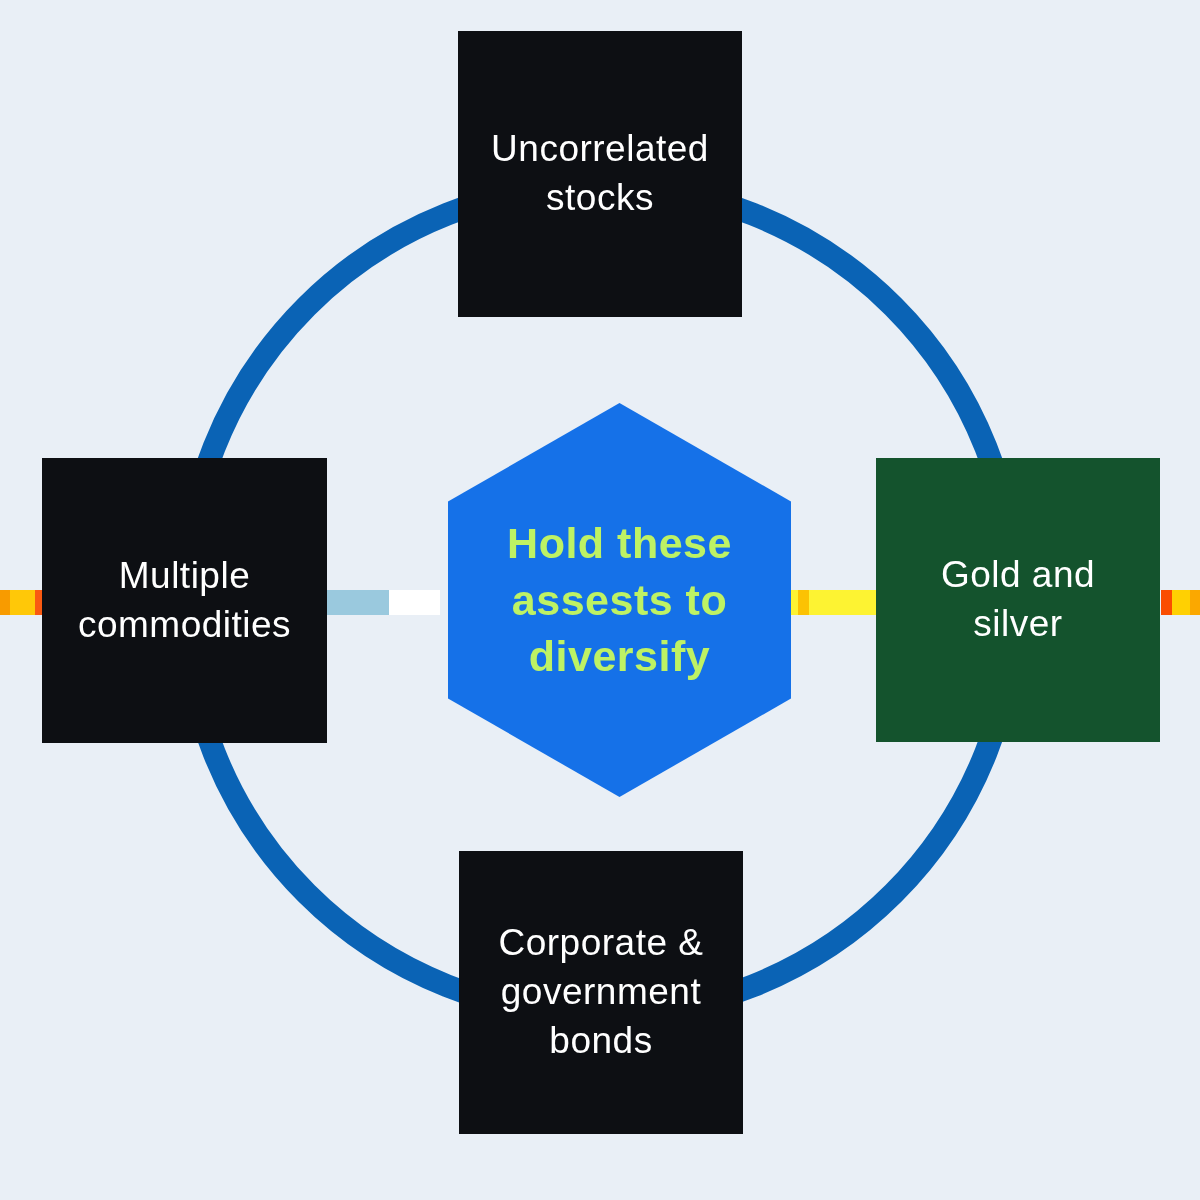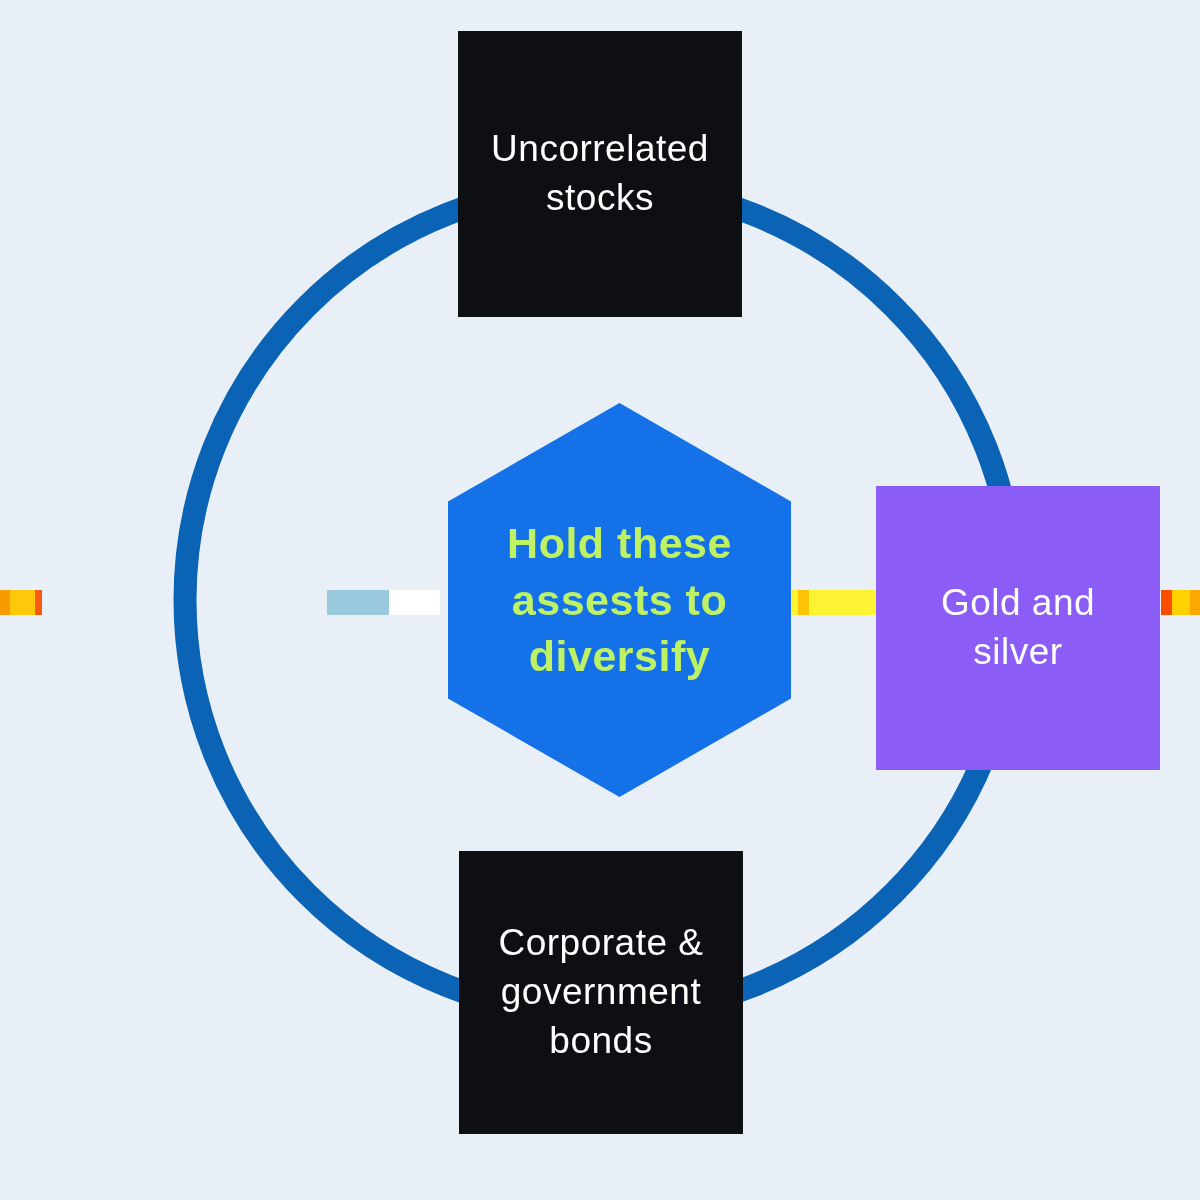--- a/index.html
+++ b/index.html
@@ -94,22 +94,26 @@
       <div class="strip-seg" style="left: 1161px; width: 11px; background-color: rgb(250, 77, 0);"></div>
       <div class="strip-seg" style="left: 1172px; width: 18px; background-color: rgb(255, 208, 2);"></div>
       <div class="strip-seg" style="left: 1190px; width: 10px; background-color: rgb(251, 168, 0);"></div>
     </div>
 
   <div class="node-box node-top" style="background-color: rgb(13, 15, 19);">
     <span>Uncorrelated
 stocks</span>
   </div>
 
+  <div class="node-box node-left" style="background-color: rgb(13, 15, 19);">
+    <span>Multiple
+commodities</span>
+  </div>
 
-  <div class="node-box node-right" style="background-color: #8b5cf6; margin-top: 28px;">
+  <div class="node-box node-right" style="background-color: #14532d;">
     <span>Gold and
 silver</span>
   </div>
 
   <div class="node-box node-bottom" style="background-color: rgb(13, 15, 19);">
     <span>Corporate &amp;
 government
 bonds</span>
   </div>
 

